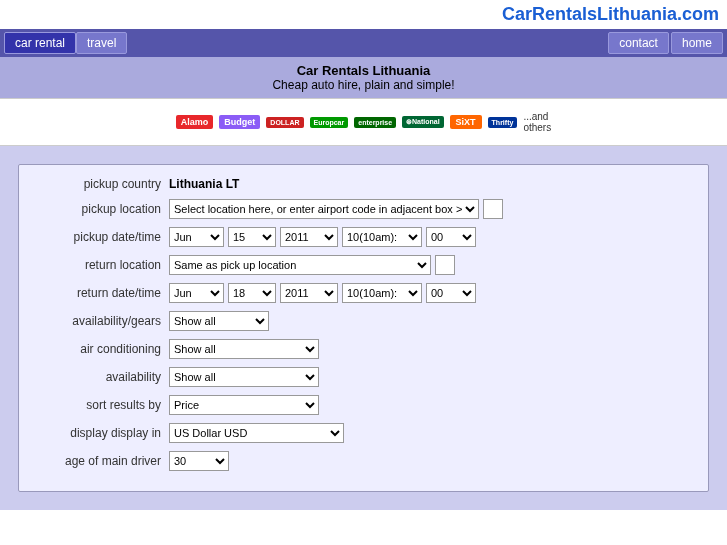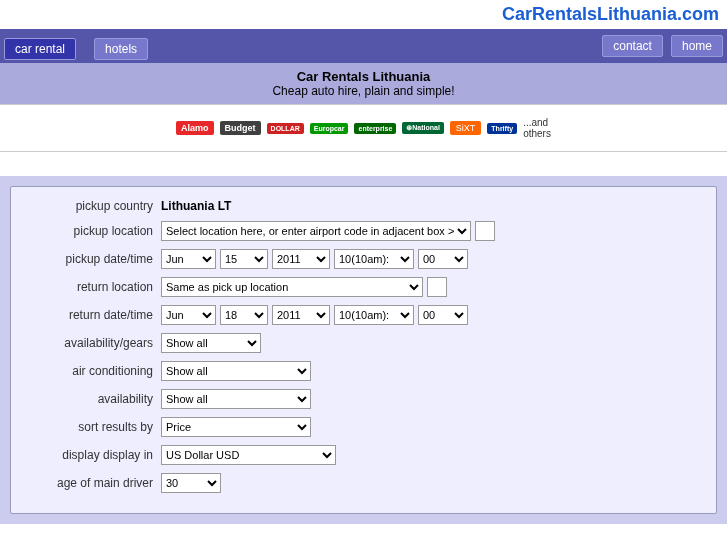--- a/index.html
+++ b/index.html
@@ -4,46 +4,46 @@
   <style>
     * { margin: 0; padding: 0; box-sizing: border-box; }
     body { font-family: Arial, Helvetica, sans-serif; font-size: 12px; background: #fff; width: 727px; }
 
     
     .top-header { text-align: right; padding: 4px 8px; }
     .site-title { color: #1a5fd4; font-size: 18px; font-weight: bold; }
 
     
     .nav-bar { background: #5555aa; display: flex; align-items: center; padding: 3px 4px; justify-content: space-between; }
-    .nav-left { display: flex; gap: 18px; margin-top: 6px; }
-    .nav-right { display: flex; gap: 8px; }
+    .nav-left { display: flex; gap: 0; }
+    .nav-right { display: flex; gap: 2px; }
     .nav-btn { background: #7777cc; color: #fff; border: 1px solid #9999dd; padding: 3px 10px; cursor: pointer; font-size: 12px; border-radius: 2px; }
     .nav-btn.active { background: #3333aa; }
     .nav-btn-right { background: #7777cc; color: #fff; border: 1px solid #9999dd; padding: 3px 10px; cursor: pointer; font-size: 12px; border-radius: 2px; }
 
     
     .banner { background: #aaaadd; text-align: center; padding: 6px 4px; }
     .banner-title { font-size: 13px; font-weight: bold; color: #000; }
     .banner-sub { font-size: 12px; color: #000; }
 
     
     .logos-bar { background: #fff; border-top: 1px solid #ccc; border-bottom: 1px solid #ccc; padding: 8px; display: flex; justify-content: center; gap: 6px; }
     .logo-box { display: inline-flex; align-items: center; justify-content: center; height: 30px; }
     .logo-alamo { background: #e8272b; color: #fff; font-size: 9px; font-weight: bold; padding: 2px 5px; border-radius: 2px; }
-    .logo-budget { background: #404040; color: #fff; font-size: 9px; font-weight: bold; padding: 2px 5px; border-radius: 2px; }
+    .logo-budget { background: #8b5cf6; color: #fff; font-size: 9px; font-weight: bold; padding: 2px 5px; border-radius: 2px; }
     .logo-dollar { background: #cc2222; color: #fff; font-size: 7px; font-weight: bold; padding: 2px 4px; border-radius: 2px; }
     .logo-europcar { background: #009900; color: #fff; font-size: 7px; font-weight: bold; padding: 2px 4px; border-radius: 2px; }
     .logo-enterprise { background: #006600; color: #fff; font-size: 7px; font-weight: bold; padding: 2px 4px; border-radius: 2px; }
     .logo-national { background: #006633; color: #fff; font-size: 7px; font-weight: bold; padding: 2px 4px; border-radius: 2px; }
-    .logo-sixt { background: #ff6600; color: #fff; font-size: 9px; font-weight: normal; padding: 2px 6px; border-radius: 2px; }
+    .logo-sixt { background: #ff6600; color: #fff; font-size: 9px; font-weight: bold; padding: 2px 6px; border-radius: 2px; }
     .logo-thrifty { background: #003399; color: #fff; font-size: 7px; font-weight: bold; padding: 2px 4px; border-radius: 2px; }
     .logo-others { font-size: 10px; color: #333; }
 
     
-    .main-content { background: #ccccee; padding: 10px; margin-top: 24px; }
+    .main-content { background: #ccccee; padding: 18px; }
     .form-panel { background: #eeeeff; border: 1px solid #9999bb; padding: 12px 10px; border-radius: 2px; }
 
     .form-row { display: flex; align-items: center; margin-bottom: 8px; }
     .form-label { width: 140px; text-align: right; padding-right: 8px; color: #333; font-size: 12px; white-space: nowrap; }
     .form-controls { display: flex; align-items: center; gap: 4px; flex: 1; }
 
     .pickup-country-val { font-weight: bold; font-size: 12px; color: #000; }
 
     select { font-size: 11px; border: 1px solid #999; background: #fff; height: 20px; }
     .sel-location { width: 310px; }
@@ -65,21 +65,21 @@
 </head>
 <body>
 
 <div class="top-header">
   <span class="site-title">CarRentalsLithuania.com</span>
 </div>
 
 <div class="nav-bar">
   <div class="nav-left">
     <button class="nav-btn active">car rental</button>
-    <button class="nav-btn">hotels</button>
+    <button class="nav-btn">travel</button>
   </div>
   <div class="nav-right">
     <button class="nav-btn-right">contact</button>
     <button class="nav-btn-right">home</button>
   </div>
 </div>
 
 <div class="banner">
   <div class="banner-title">Car Rentals Lithuania</div>
   <div class="banner-sub">Cheap auto hire, plain and simple!</div>

